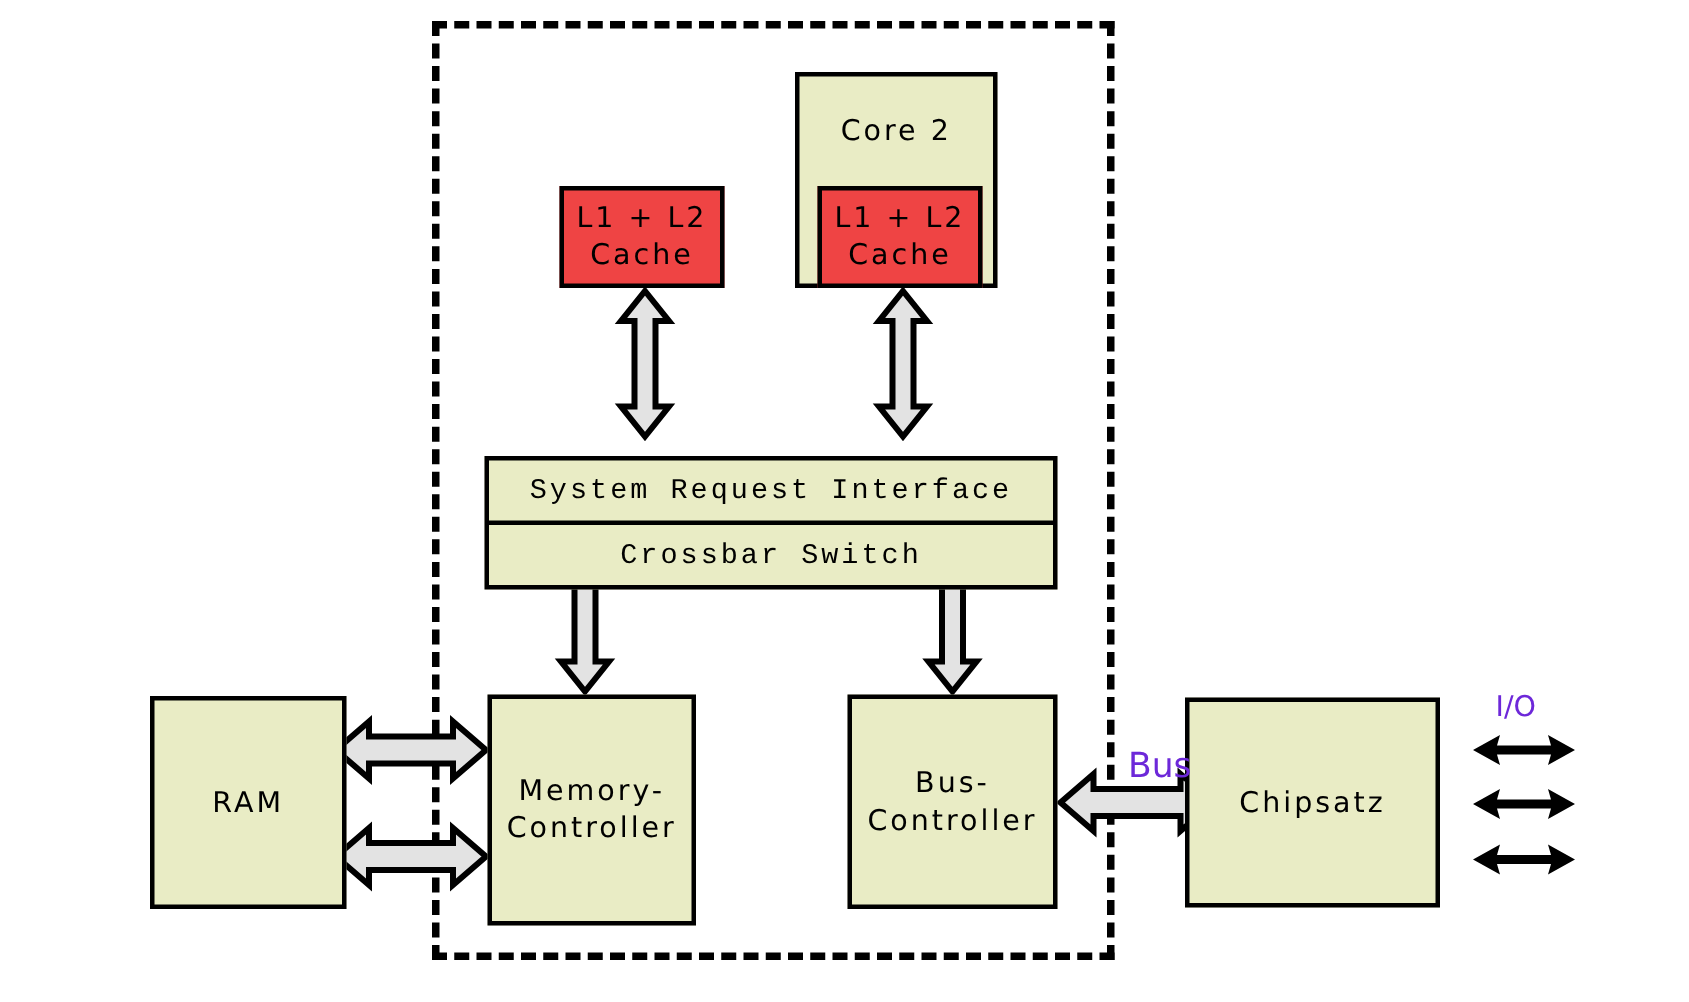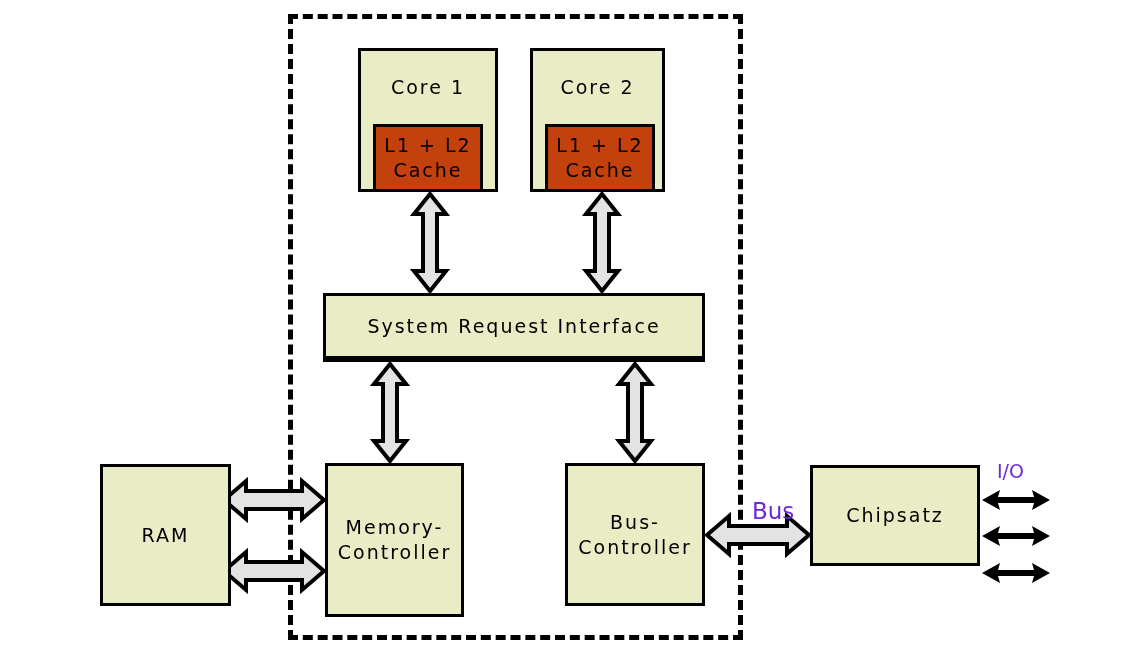--- a/index.html
+++ b/index.html
@@ -14,21 +14,21 @@
     position:absolute;
     background:#e9ecc5;
     border:3px solid #000000;
     box-sizing:border-box;
     display:flex;
     align-items:center;
     justify-content:center;
     text-align:center;
     color:#000000;
   }
-  .box.white{background:#c2410c;}
+  .box.white{background:#ef4444;}
   .lbl{
     display:block;
     letter-spacing:2px;
     line-height:1.30;
     white-space:pre-line;
   }
   .cpu-die{
     position:absolute;
     border:5px dashed #000000;
     box-sizing:border-box;
@@ -88,59 +88,59 @@
   <svg class="ar" style="left:980px;top:488px;" width="72" height="24" viewBox="0 0 72 24">
     <polygon class="thin" points="2,12 20,2 18,9 54,9 52,2 70,12 52,22 54,15 18,15 20,22"></polygon>
   </svg>
   <svg class="ar" style="left:980px;top:524px;" width="72" height="24" viewBox="0 0 72 24">
     <polygon class="thin" points="2,12 20,2 18,9 54,9 52,2 70,12 52,22 54,15 18,15 20,22"></polygon>
   </svg>
   <svg class="ar" style="left:980px;top:561px;" width="72" height="24" viewBox="0 0 72 24">
     <polygon class="thin" points="2,12 20,2 18,9 54,9 52,2 70,12 52,22 54,15 18,15 20,22"></polygon>
   </svg>
 
-  <div class="box" style="left:358px;top:48px;width:140px;height:144px;align-items:flex-start;padding-top:24px;">
-    <span class="lbl" style="font-size:19px;">Core 1</span>
-  </div>
 
   <div class="box" style="left:530px;top:48px;width:135px;height:144px;align-items:flex-start;padding-top:24px;">
     <span class="lbl" style="font-size:19px;">Core 2</span>
   </div>
 
   <div class="box white" style="left:373px;top:124px;width:110px;height:68px;">
     <span class="lbl" style="font-size:19px;">L1 + L2
 Cache</span>
   </div>
 
   <div class="box white" style="left:545px;top:124px;width:110px;height:68px;">
     <span class="lbl" style="font-size:19px;">L1 + L2
 Cache</span>
   </div>
 
-  <div class="sri" style="left:323px;top:293px;width:382px;height:69px;">
+  <div class="sri" style="left:323px;top:304px;width:382px;height:89px;font-family:Liberation Mono, monospace;">
     <div class="sri-row top">
       <span class="lbl" style="font-size:19px;">System Request Interface</span>
+    </div>
+    <div class="sri-row">
+      <span class="lbl" style="font-size:19px;">Crossbar Switch</span>
     </div>
   </div>
 
   <div class="box" style="left:100px;top:464px;width:131px;height:142px;">
     <span class="lbl" style="font-size:19px;">RAM</span>
   </div>
 
   <div class="box" style="left:325px;top:463px;width:139px;height:154px;">
     <span class="lbl" style="font-size:19px;">Memory-
 Controller</span>
   </div>
 
   <div class="box" style="left:565px;top:463px;width:140px;height:143px;">
     <span class="lbl" style="font-size:19px;">Bus-
 Controller</span>
   </div>
 
-  <div class="box" style="left:810px;top:465px;width:170px;height:101px;">
+  <div class="box" style="left:790px;top:465px;width:170px;height:140px;">
     <span class="lbl" style="font-size:19px;">Chipsatz</span>
   </div>
 
   <div class="plain-txt" style="left:752px;top:498px;font-size:23px;">Bus</div>
 
   <div class="plain-txt" style="left:997px;top:460px;font-size:19px;">I/O</div>
 
 </div>
 
 </body></html>

